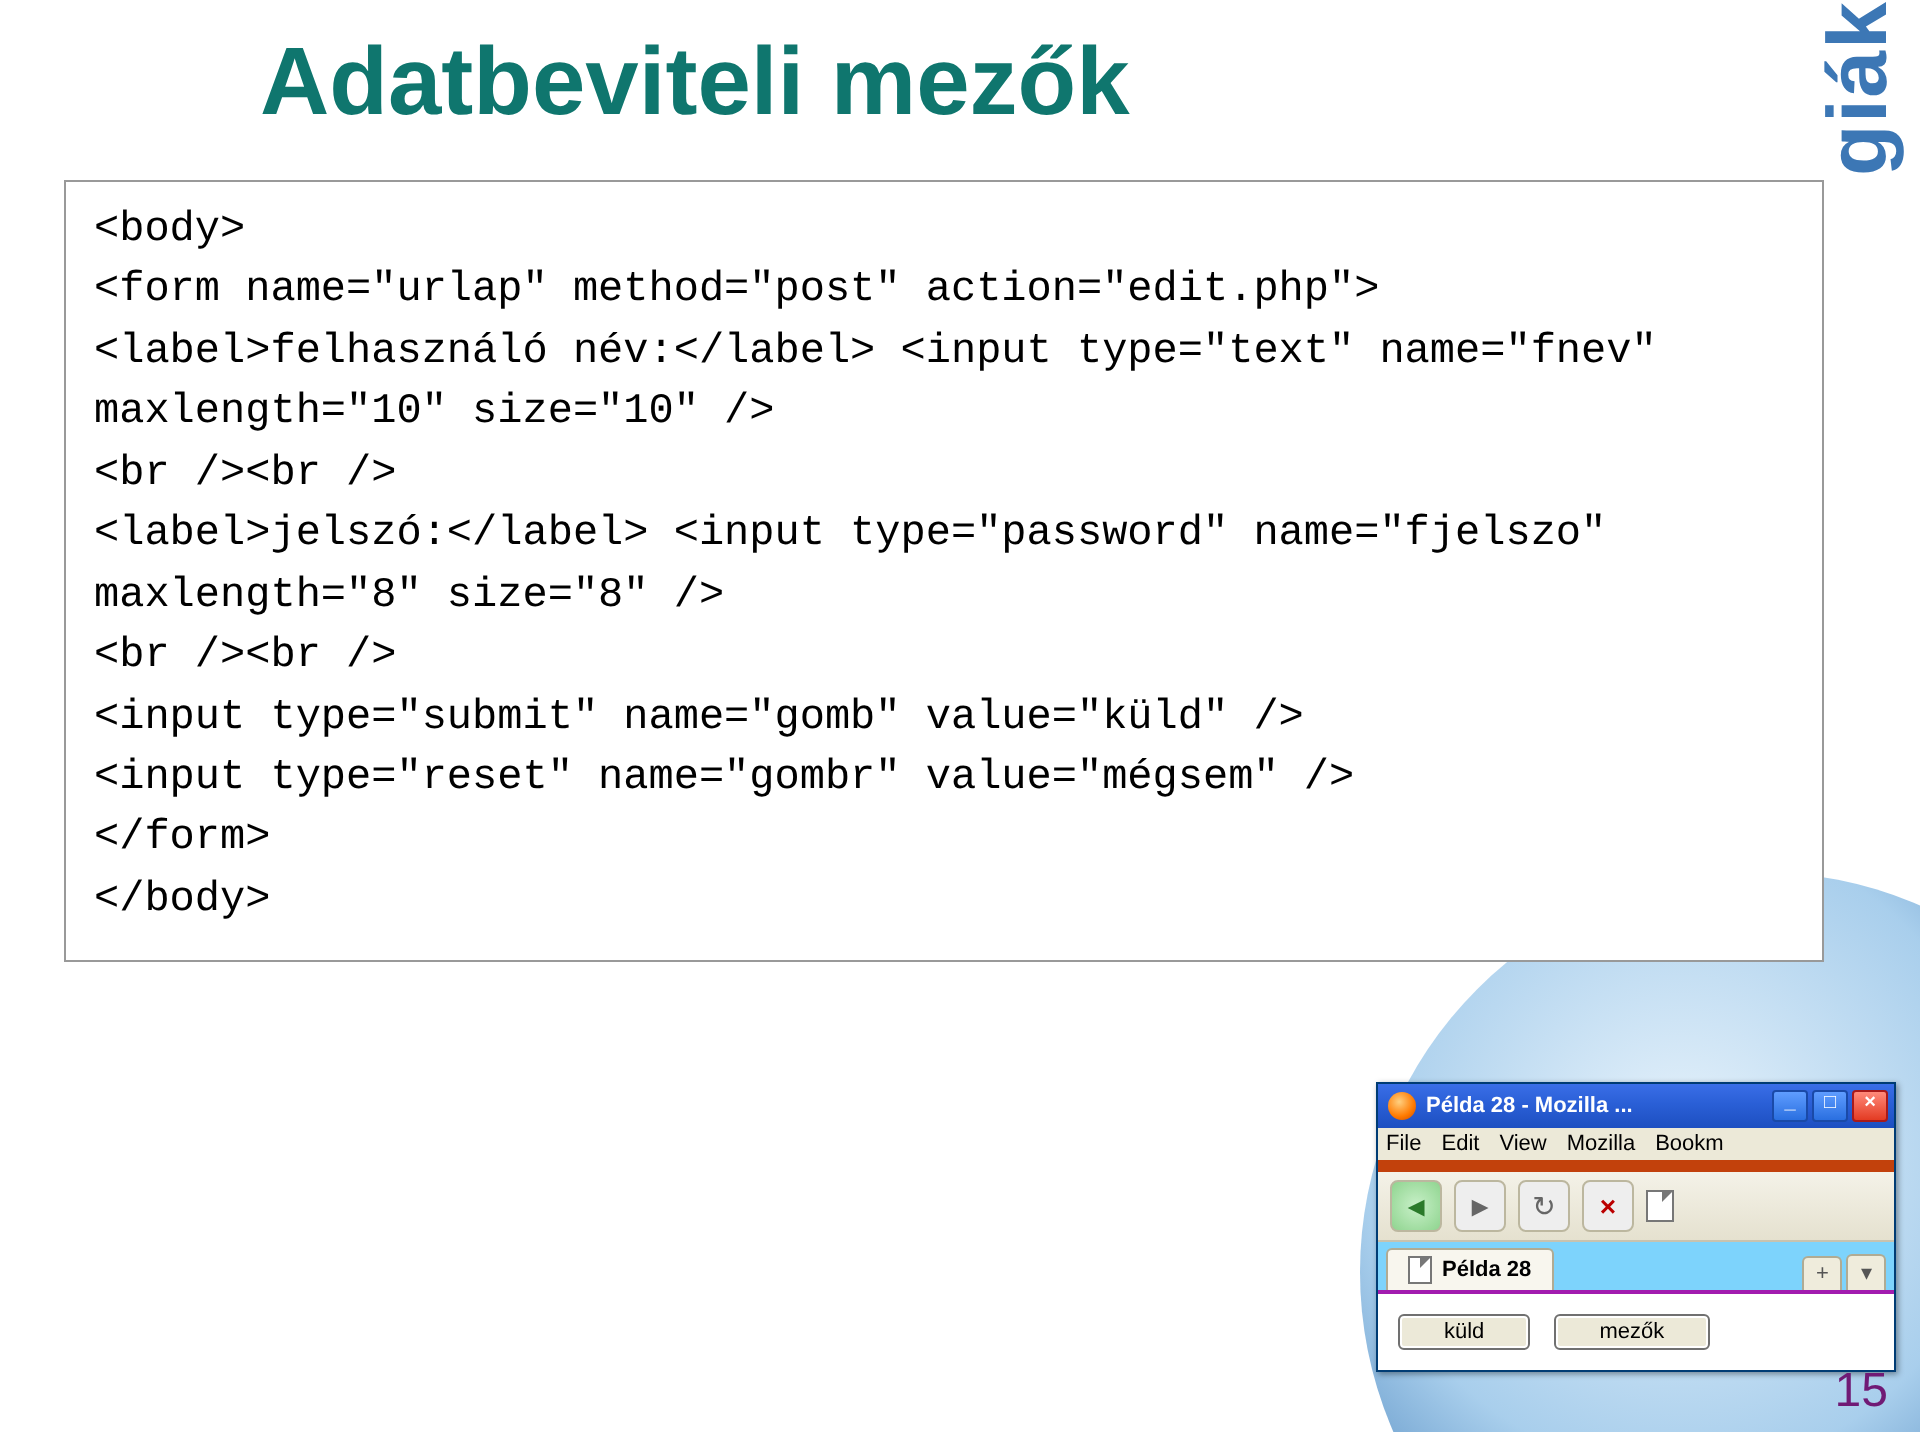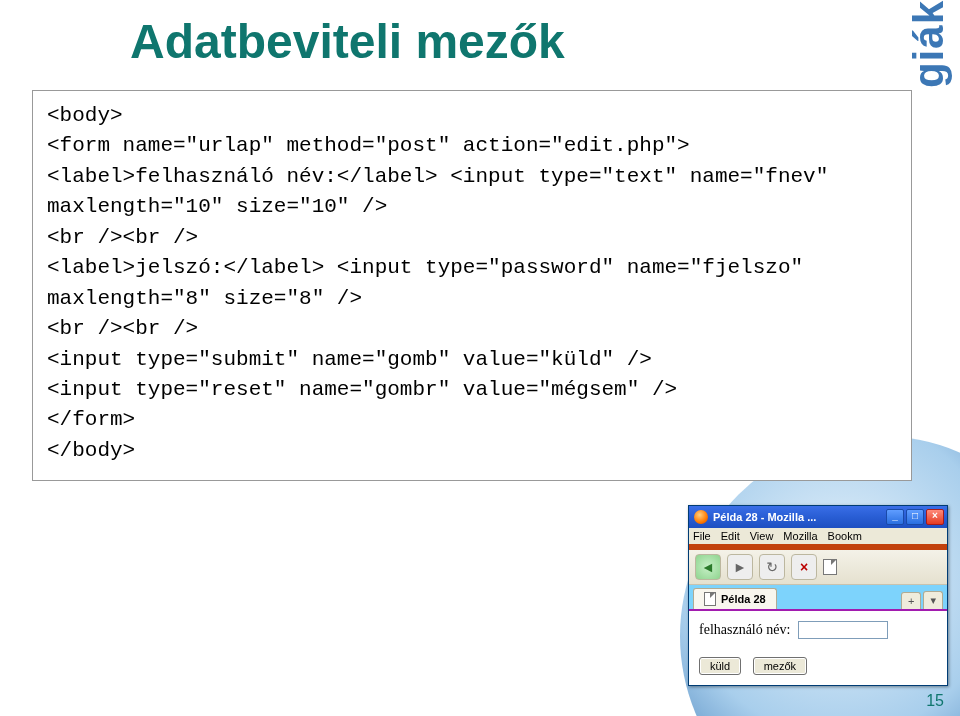--- a/index.html
+++ b/index.html
@@ -174,34 +174,34 @@
     border:1px solid #7f9db9;
     padding:1px 2px;
     height:18px;
   }
   .content input[type=text]{ width: 90px; }
   .content input[type=password]{ width: 72px; }
   .row { margin-bottom: 18px; }
   .btns button {
     font-family: Tahoma, sans-serif;
     font-size: 11px;
-    padding: 2px 10px;
+    padding: 2px 22px;
     background: #ece9d8;
     border: 1px solid #707070;
     border-radius: 3px;
     box-shadow: inset 0 0 0 1px #fff;
     margin-right: 8px;
   }
   .page-num {
     position:absolute;
     bottom:6px;
     right:16px;
     font-family: Arial, sans-serif;
-    font-size:16px;
-    color:#0f766e;
+    font-size:24px;
+    color:#701a75;
     z-index:4;
   }
 </style>
 </head>
 <body>
 
 <div class="bg-globe"></div>
 <div class="side-text">giák</div>
 
 <div class="title">Adatbeviteli mezők</div>
@@ -243,24 +243,20 @@
   </div>
   <div class="tabbar">
     <span class="tab">
       <span class="doc-icon"></span>
       <span>Példa 28</span>
     </span>
     <span class="tab-plus">+</span>
     <span class="tab-plus" style="margin-left:2px">▾</span>
   </div>
   <div class="content">
-    <div class="row">
-      <label>felhasználó név:</label>
-      <input type="text" style="">
-    </div>
     <div class="btns">
       <button>küld</button>
       <button>mezők</button>
     </div>
   </div>
 </div>
 
 <div class="page-num">15</div>
 
 </body></html>

